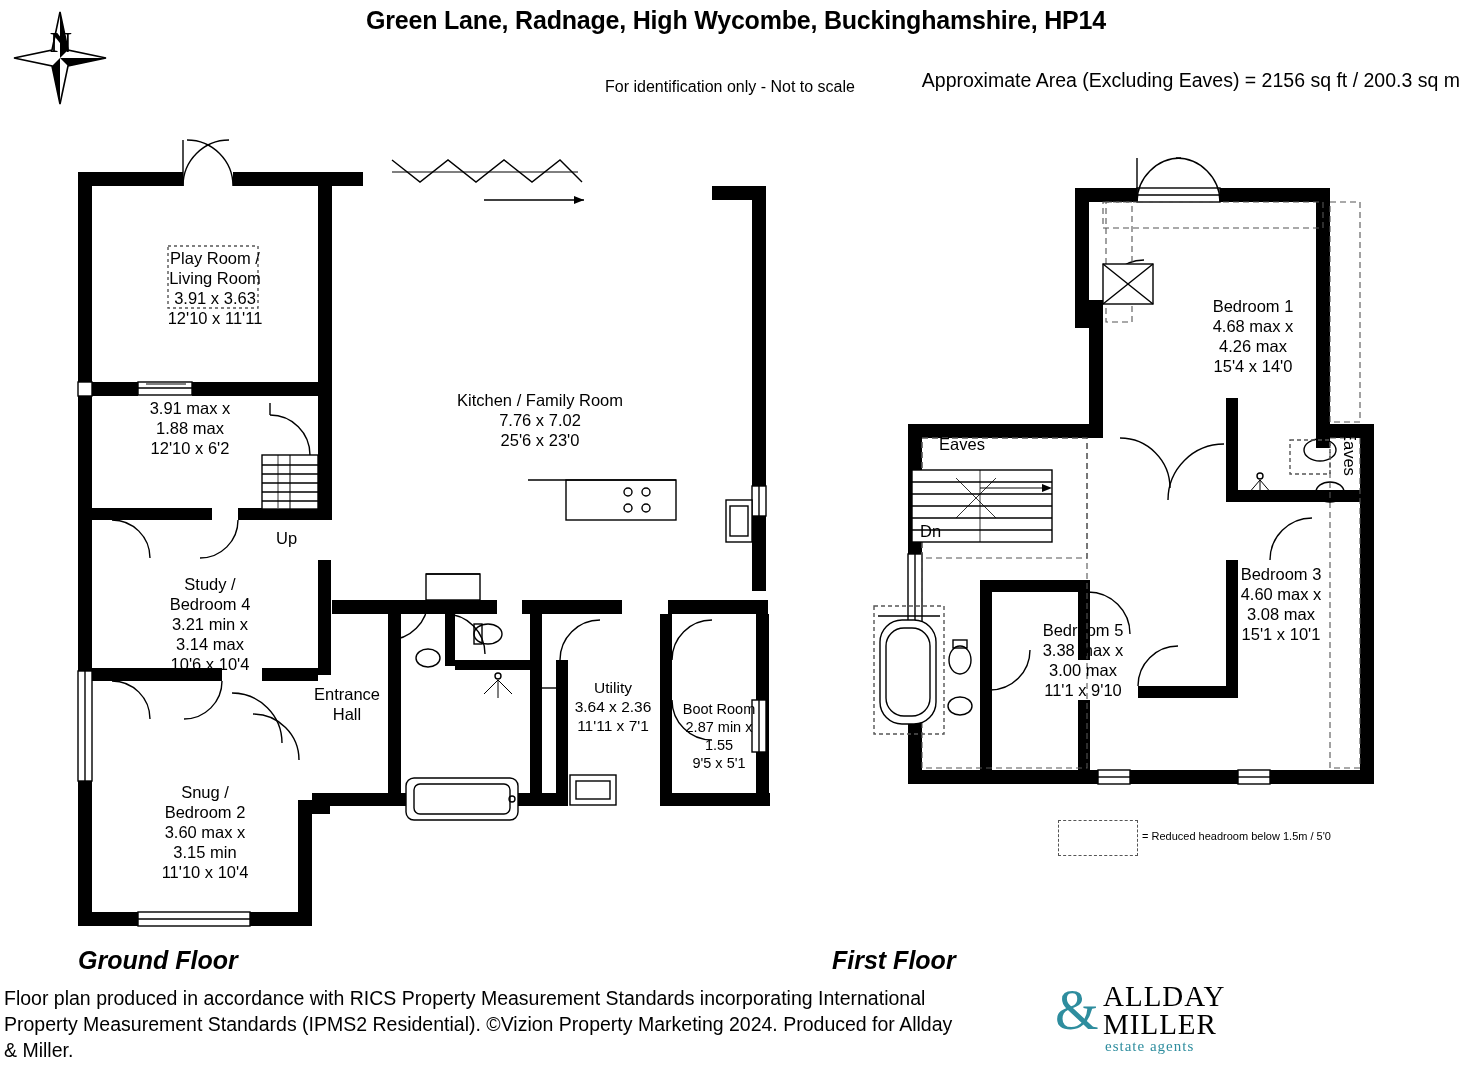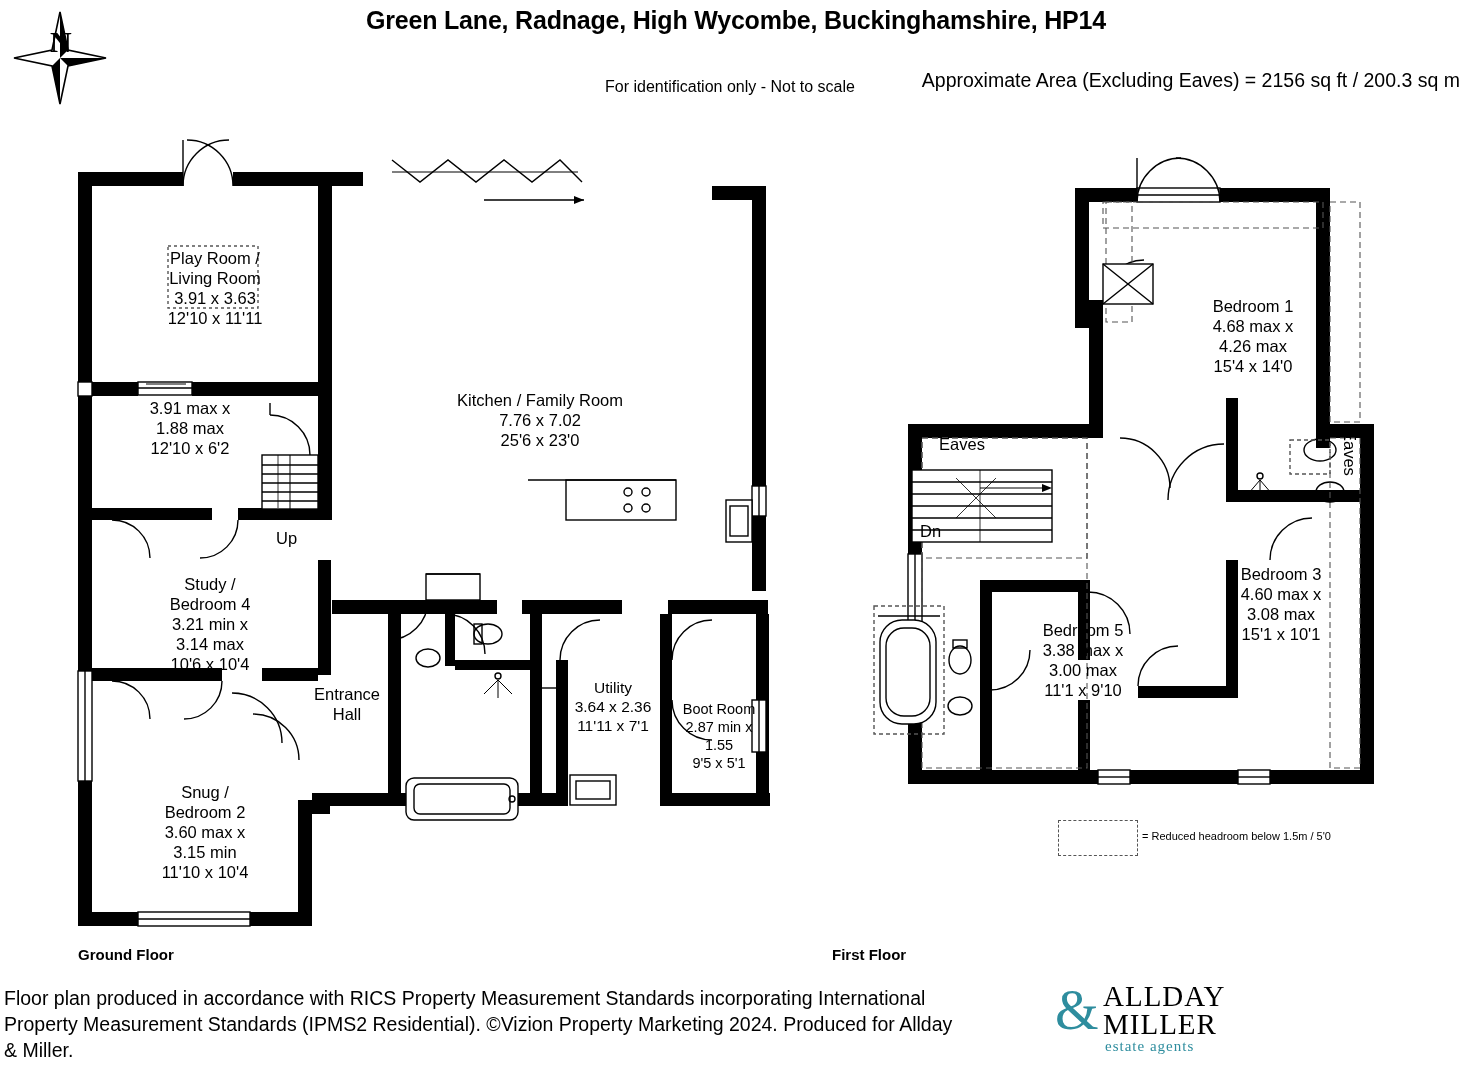--- a/index.html
+++ b/index.html
@@ -19,21 +19,21 @@
     font-size:19.5px;
     margin-top:26px;
   }
   #notetoscale{
     top:78px;left:0;width:1460px;text-align:center;
     font-size:16px;
   }
   
   #compass{top:8px;left:10px;width:100px;height:100px;}
   
-  .floorlabel{font-size:15px;font-weight:bold;}
+  .floorlabel{font-size:25px;font-weight:bold;font-style:italic;}
   #gf-label{top:946px;left:78px;}
   #ff-label{top:946px;left:832px;}
   
   #footer{
     top:985px;left:4px;width:950px;font-size:19.5px;line-height:26px;
   }
   
   #logo{top:980px;left:1055px;width:190px;height:78px;}
   #logo .amp{
     position:absolute;left:0;top:2px;font-family:"Liberation Serif",serif;

